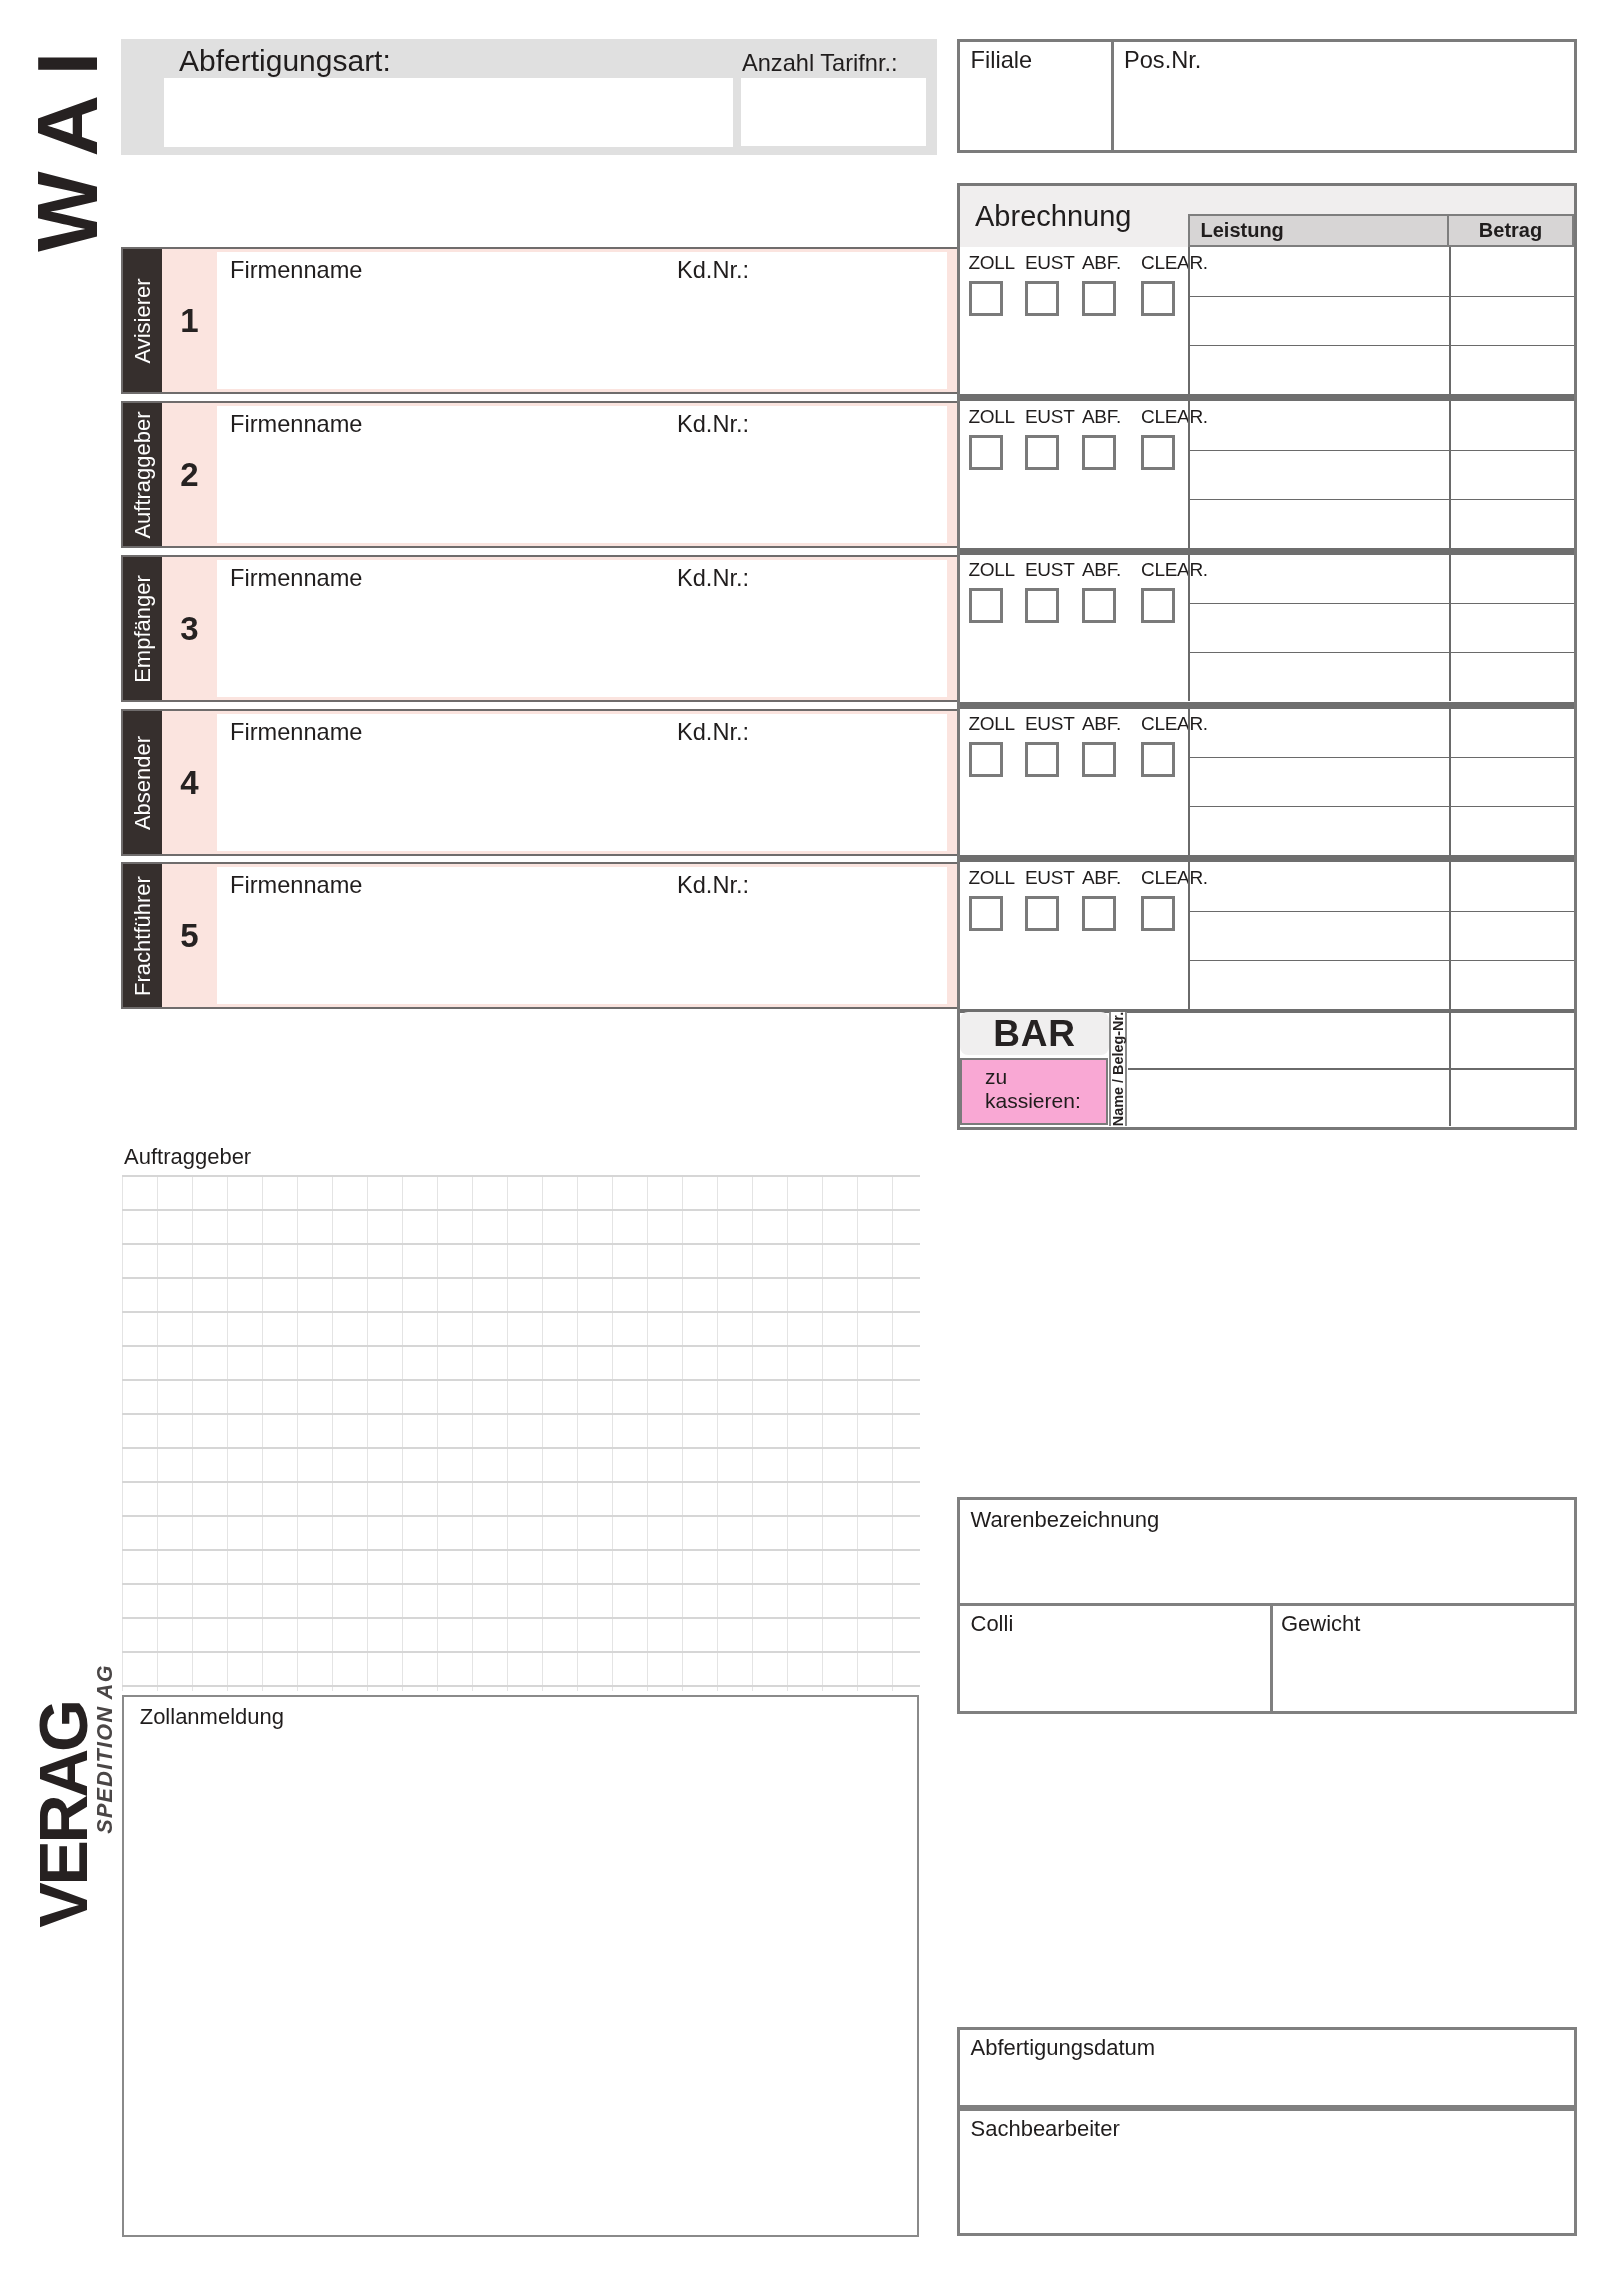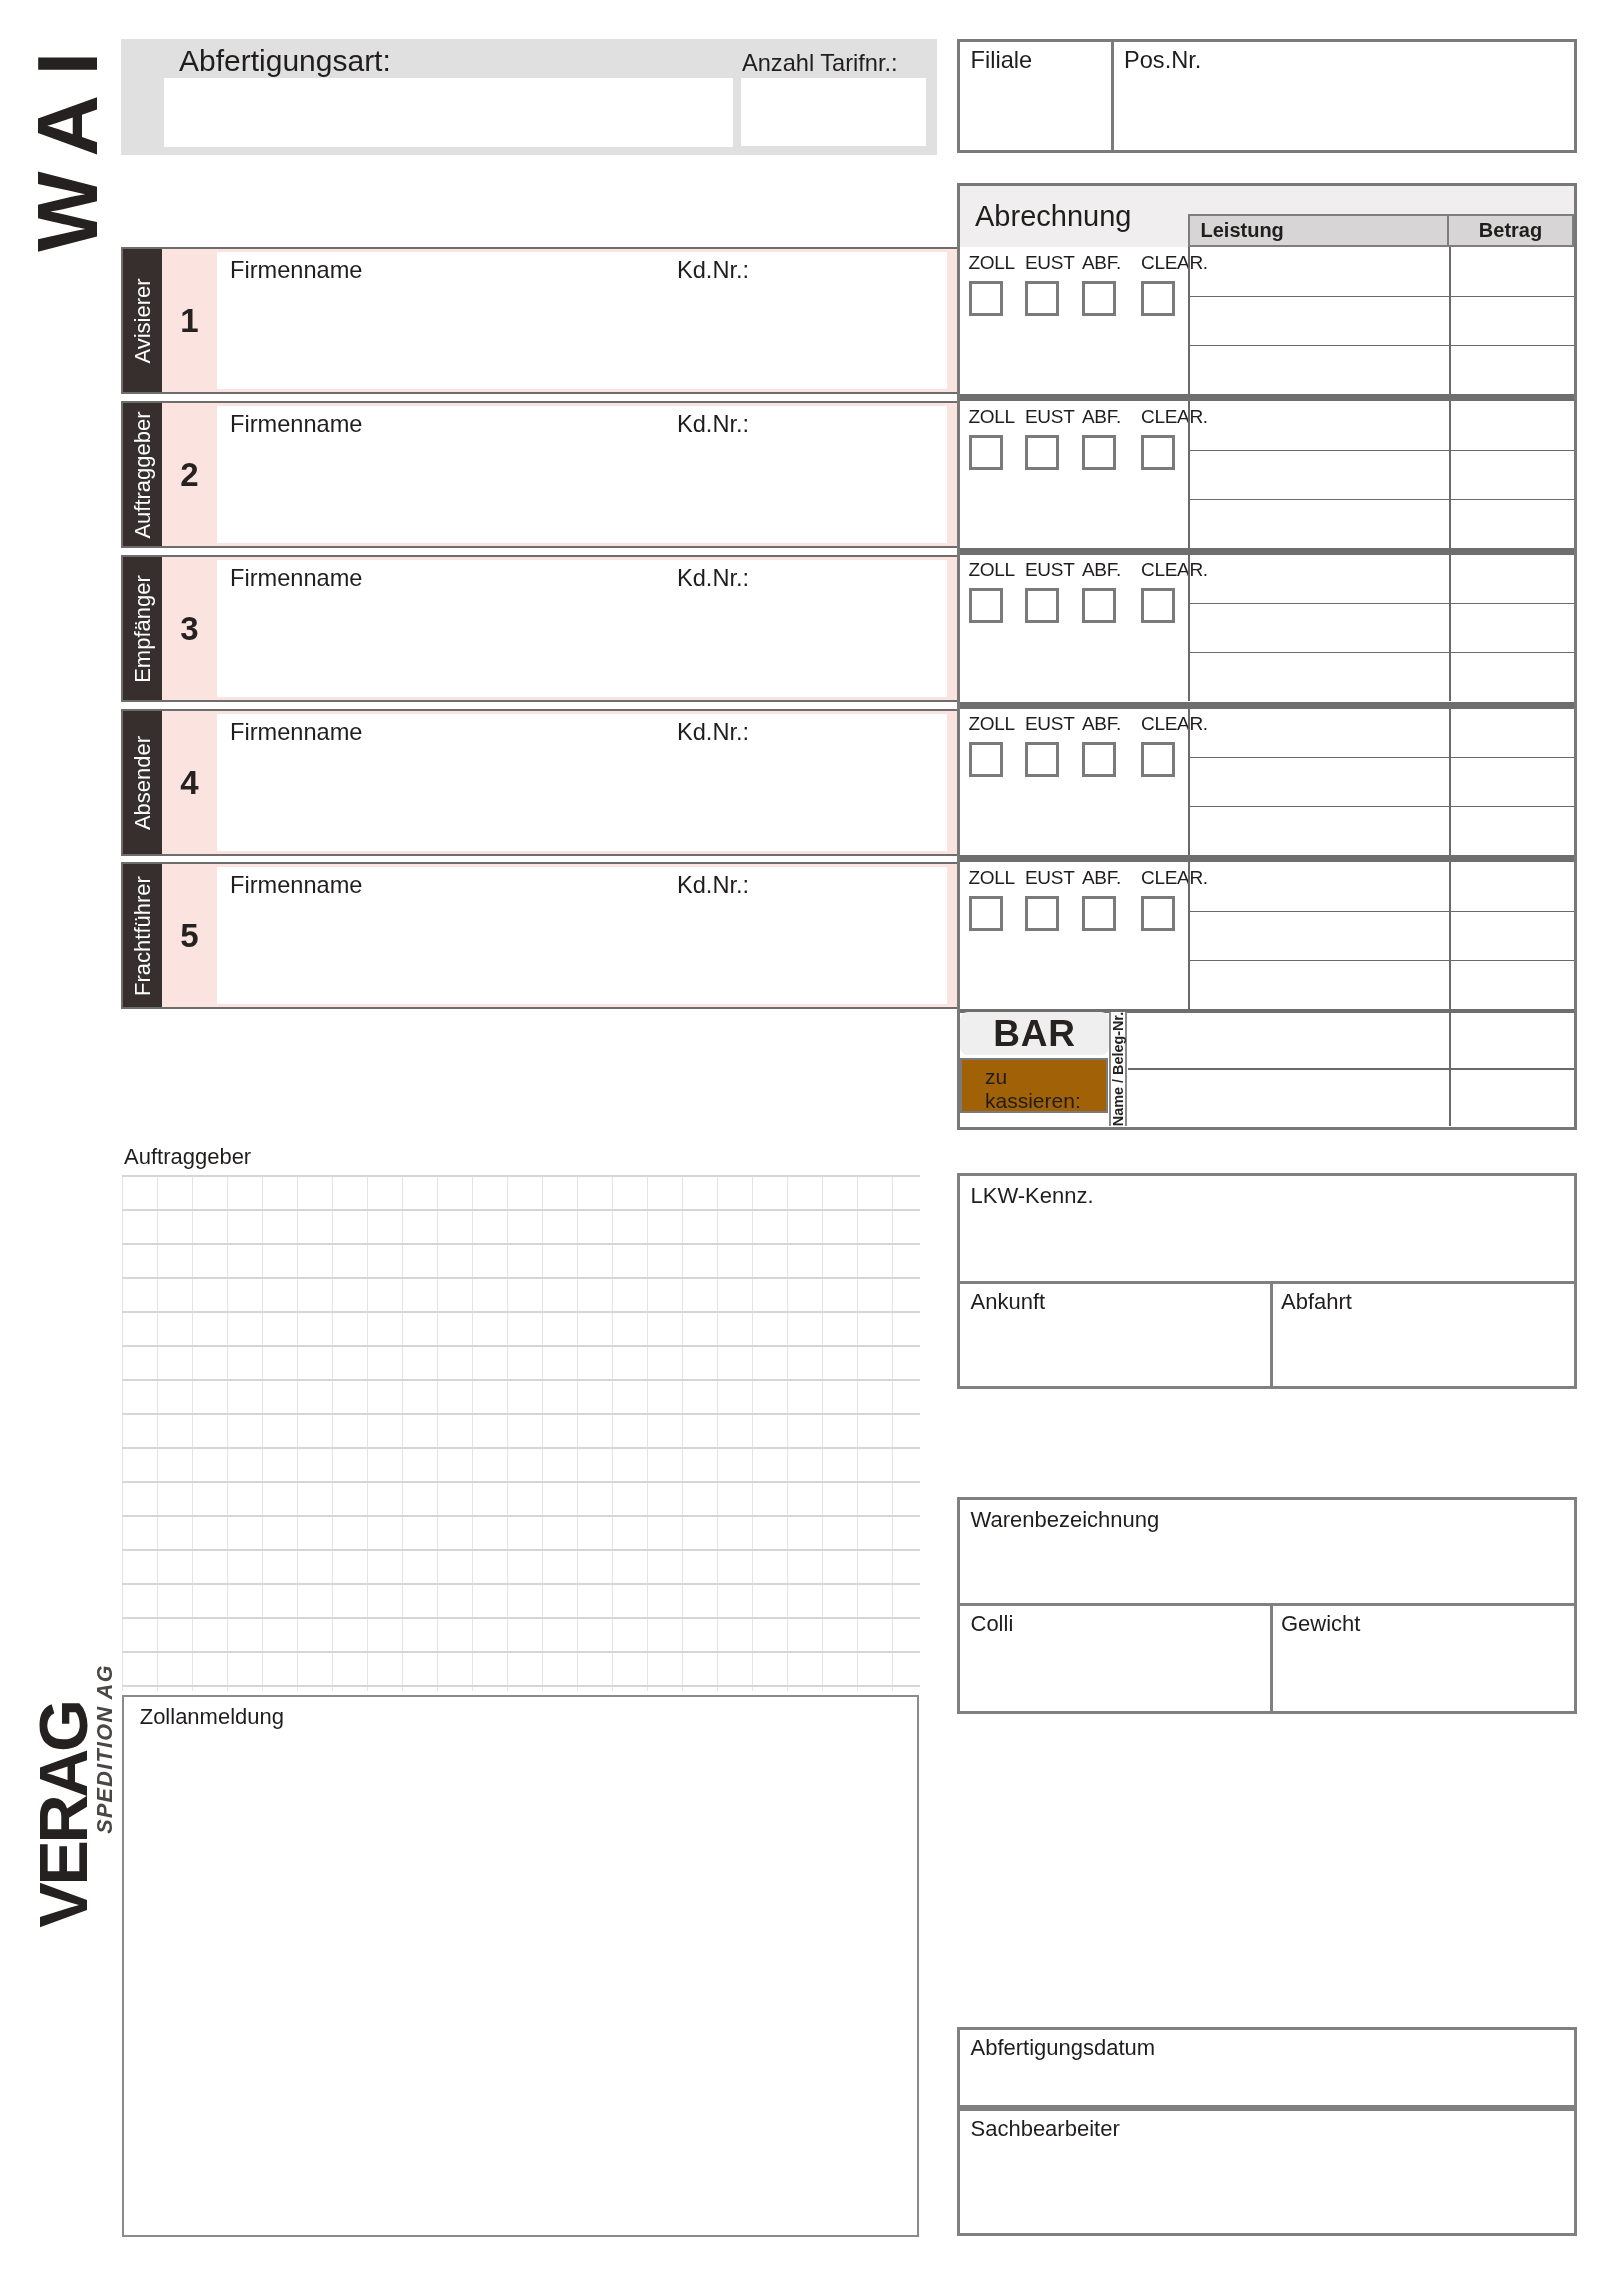--- a/index.html
+++ b/index.html
@@ -82,22 +82,22 @@
   .ablock .vl1 { position:absolute; left:228px; top:0; bottom:0; width:2px; background:#6a6a6a; }
   .ablock .vl2 { position:absolute; left:489px; top:0; bottom:0; width:2px; background:#6a6a6a; }
   .ablock .hl  { position:absolute; left:228px; width:386px; height:1.3px; background:#6a6a6a; }
   .ablock .hla { top:49px; } .ablock .hlb { top:98px; }
   .ablock .cells { position:absolute; left:230px; top:0; right:0; bottom:0; }
 
   
   .barbox  { position:absolute; left:0; top:826px; width:149px; height:43px; background:#f0efef;
              display:flex; align-items:center; justify-content:center;border-radius:8px; }
   .barbox span { font-size:37px; font-weight:bold; letter-spacing:0.7px; color:#262222; }
-  .kassbox { position:absolute; left:0; top:872px; width:148px; height:55px;
-             border:2.6px solid #7b7b7b; background:#a16207; }
+  .kassbox { position:absolute; left:0; top:872px; width:148px; height:67px;
+             border:2.6px solid #7b7b7b; background:#f9a8d4; }
   .kassbox span { position:absolute; left:23px; top:5.2px; font-size:21px; }
   .namestrip { position:absolute; left:149px; top:826px; width:17.7px; height:114px;
              background:#fff; border-left:2px solid #8a8a8a; border-right:2px solid #8a8a8a; }
   .namestrip span { position:absolute; left:50%; top:50%;
              transform:translate(-50%,-50%) rotate(-90deg);
              white-space:nowrap; font-size:14.4px; font-weight:bold; color:#262222; }
   .barrows-hl { position:absolute; left:168px; top:882px; width:446px; height:2px; background:#6a6a6a; }
   .barrows-vl { position:absolute; left:489px; top:826px; width:2px; height:114px; background:#6a6a6a; }
   .barrows { position:absolute; left:169px; top:826px; width:445px; height:114px; }
 
@@ -346,27 +346,20 @@
       <span>Name / Beleg-Nr.</span>
     </div>
     <div class="barrows-hl"></div>
     <div class="barrows-vl"></div>
     <div class="barrows"></div>
   </div>
 
   <div class="abs anm-lbl">Auftraggeber</div>
   <div class="abs grid"></div>
 
-  <div class="abs gbox lkw-box">
-    <div class="lbl" style="left:10.5px; top:6.5px;">LKW-Kennz.</div>
-    <div class="hdiv"></div>
-    <div class="vdiv"></div>
-    <div class="lbl" style="left:10.5px; top:113px;">Ankunft</div>
-    <div class="lbl" style="left:321px; top:113px;">Abfahrt</div>
-  </div>
 
   <div class="abs gbox waren-box">
     <div class="lbl" style="left:10.5px; top:6.5px;">Warenbezeichnung</div>
     <div class="hdiv"></div>
     <div class="vdiv"></div>
     <div class="lbl" style="left:10.5px; top:111px;">Colli</div>
     <div class="lbl" style="left:321px; top:111px;">Gewicht</div>
   </div>
 
   <div class="abs zoll-box">

